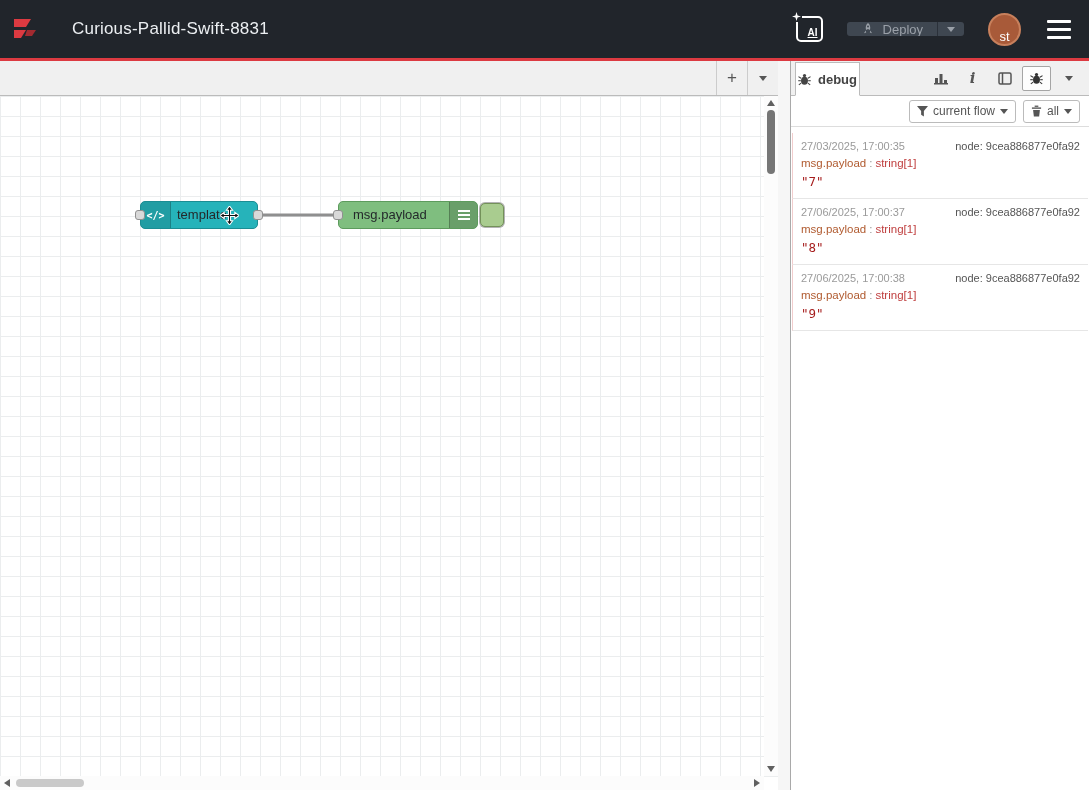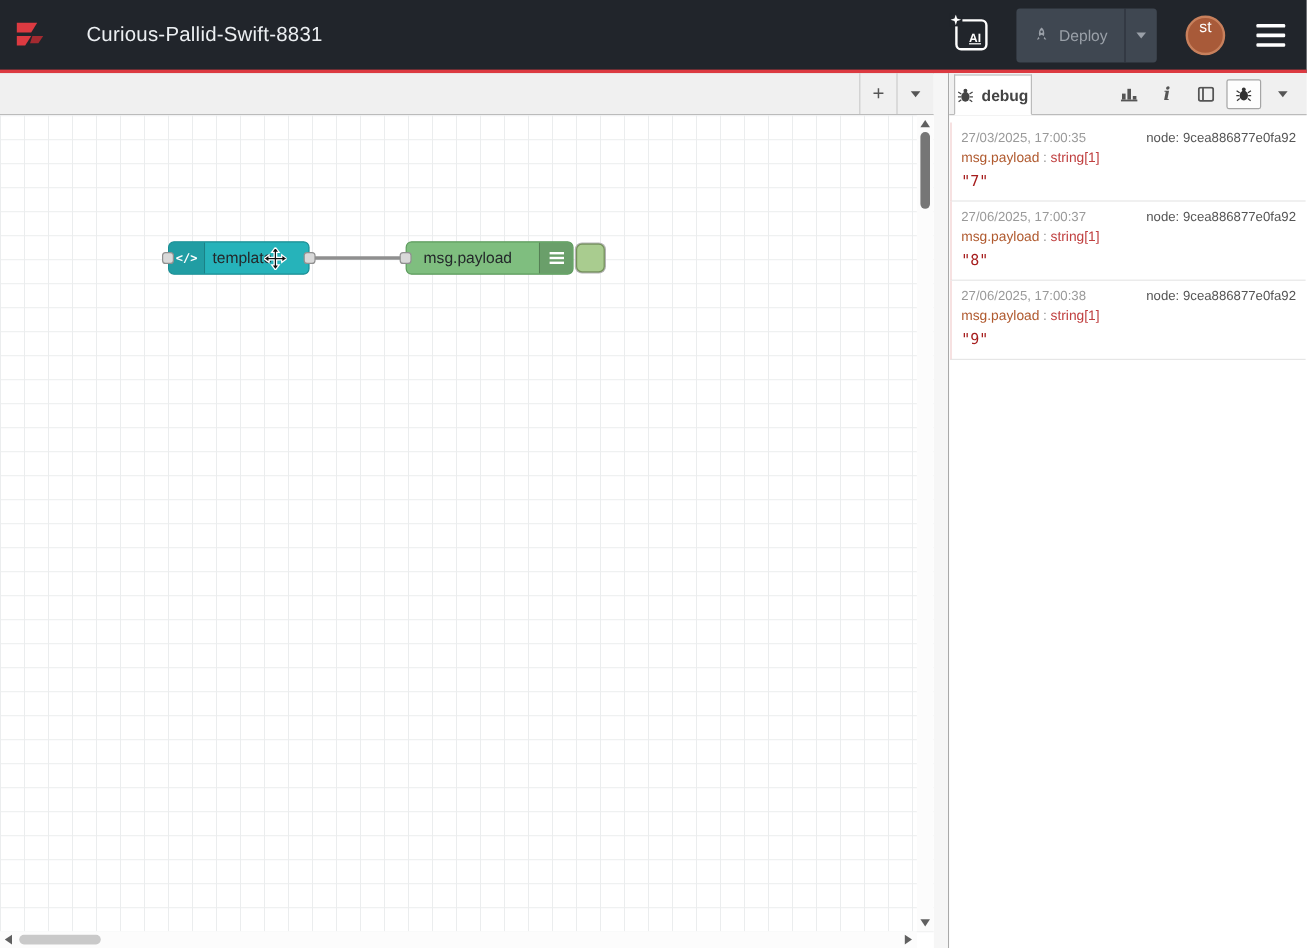--- a/index.html
+++ b/index.html
@@ -5,25 +5,25 @@
   * { box-sizing: border-box; margin: 0; padding: 0; }
   html,body { width:1089px; height:790px; overflow:hidden; font-family:"Liberation Sans",sans-serif; background:#fff; }
 
   
   .header { height:61px; background:#21252b; border-bottom:3px solid #dc3a41; display:flex; align-items:center; padding:0 16px 0 10px;gap:20px; }
   .logo { width:30px; height:30px; margin-right:12px; flex:0 0 auto; }
   .app-title { color:#eceff2; font-size:17px; font-weight:500; letter-spacing:.2px; }
   .header-right { margin-left:auto; display:flex; align-items:center; gap:24px; }
   .ai-btn { position:relative; width:27px; height:26px; border:2px solid #fff; border-radius:5px; color:#fff; font-size:10px; font-weight:bold; display:flex; align-items:flex-end; justify-content:flex-end; padding:2px 3px; cursor:pointer;text-decoration:underline; }
   .ai-spark { position:absolute; top:-7px; left:-7px; background:#21252b; padding:1px; }
-  .deploy-btn { display:flex; align-items:stretch; height:45px; background:#3f4751; border-radius:3px; overflow:hidden; cursor:default; }
+  .deploy-btn { display:flex; align-items:stretch; height:14px; background:#3f4751; border-radius:3px; overflow:hidden; cursor:default; }
   .deploy-main { display:flex; align-items:center; gap:8px; padding:0 14px; color:#9aa0a8; font-size:13px; }
   .deploy-caret { width:27px; display:flex; align-items:center; justify-content:center; border-left:1px solid #2b313a; }
   .caret { width:0; height:0; border-left:4px solid transparent; border-right:4px solid transparent; border-top:5px solid #9aa0a8; }
-  .avatar { width:33px; height:33px; border-radius:50%; background:#a85a39; border:2px solid #c8805c; color:#fff; font-size:13px; display:flex; align-items:flex-start; justify-content:center; cursor:pointer; }
+  .avatar { width:33px; height:33px; border-radius:50%; background:#a85a39; border:2px solid #c8805c; color:#fff; font-size:13px; display:flex; align-items:flex-end; justify-content:center; cursor:pointer; }
   .burger { display:flex; flex-direction:column; gap:5px; cursor:pointer; padding:4px 2px; }
   .burger span { display:block; width:24px; height:3px; background:#fff; border-radius:1px; }
 
   
   .main { display:flex; height:729px; }
   .editor { width:778px; display:flex; flex-direction:column; position:relative; }
   .divider { width:13px; background:#f6f6f6; border-right:1px solid #a9a9a9; cursor:col-resize; }
   .sidebar { width:298px; display:flex; flex-direction:column; background:#fff; }
 
   
@@ -232,20 +232,38 @@
                 <line x1="12.2" y1="12.5" x2="15" y2="14.6"></line>
             </g>
           </svg>
         </div>
         <div class="sb-icon-tab">
           <span class="caret-gray"></span>
         </div>
       </div>
     </div>
 
+    <div class="sb-toolbar">
+      <div class="sb-btn">
+        <svg width="11" height="11" viewBox="0 0 12 12" fill="#555">
+            <path d="M0 0 h12 l-4.5 5.5 v6 l-3 -2 v-4 z"></path>
+          </svg>
+        <span>current flow</span>
+        <span class="caret-gray"></span>
+      </div>
+      <div class="sb-btn">
+        <svg width="11" height="12" viewBox="0 0 12 13" fill="#555">
+            <rect x="1" y="2.6" width="10" height="1.5"></rect>
+            <rect x="4" y="0.6" width="4" height="1.4"></rect>
+            <path d="M2.3 5.3 h7.4 l-0.8 7.2 h-5.8 z"></path>
+          </svg>
+        <span>all</span>
+        <span class="caret-gray"></span>
+      </div>
+    </div>
 
     <div class="msg-list">
 
       <div class="debug-msg">
         <div class="msg-meta">
           <span class="msg-ts">27/03/2025, 17:00:35</span>
           <span class="msg-node">node: 9cea886877e0fa92</span>
         </div>
         <div class="msg-prop">
           <span class="msg-path">msg.payload</span><span class="msg-sep">:</span><span class="msg-type">string[1]</span>

